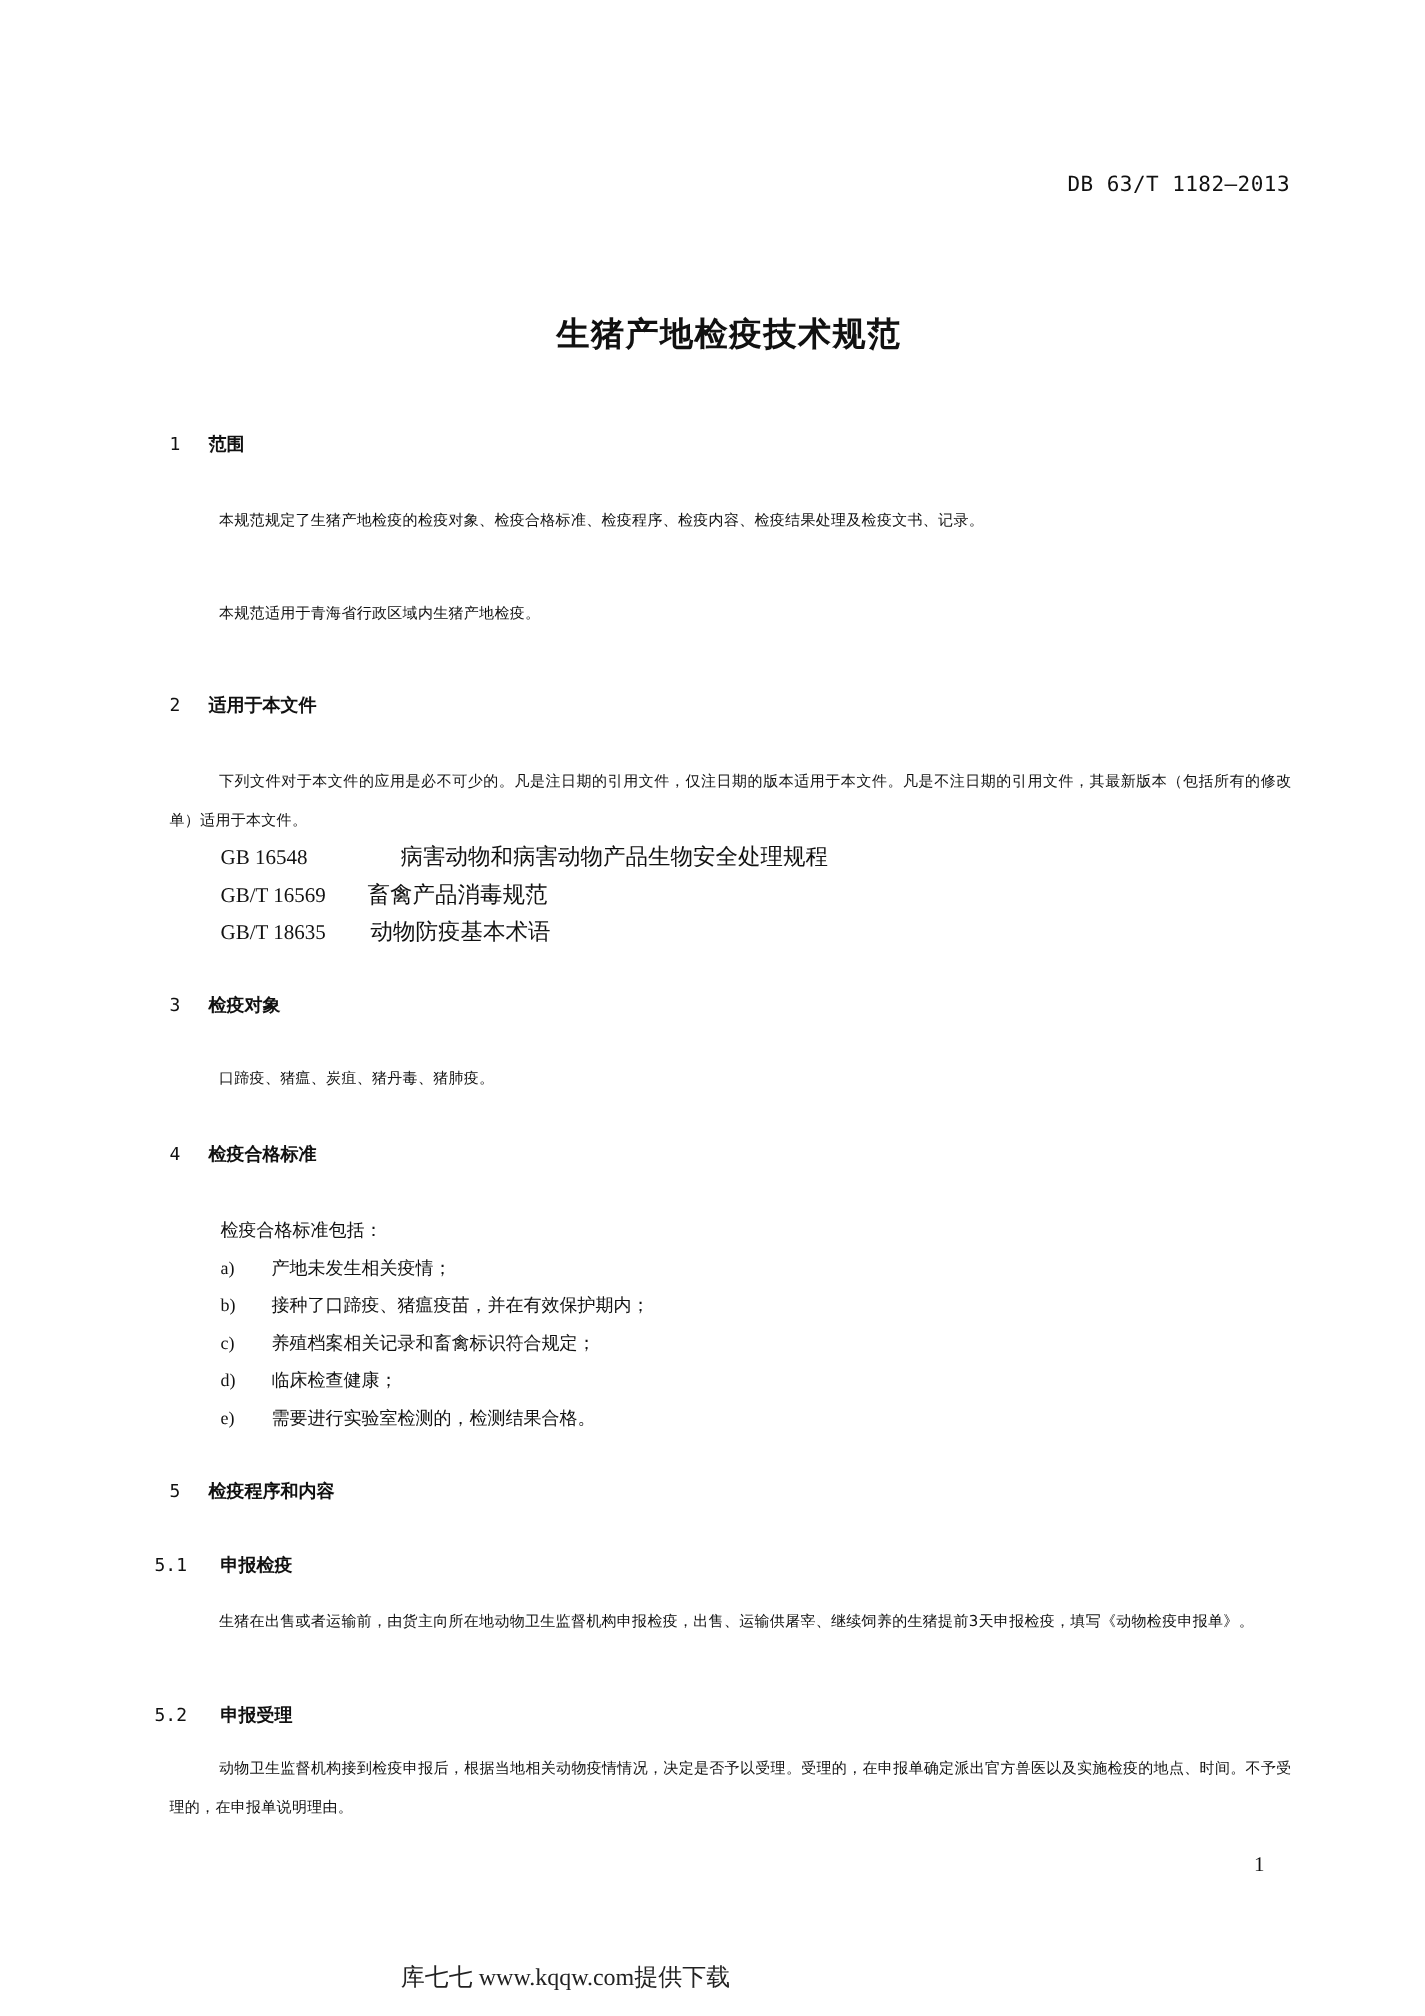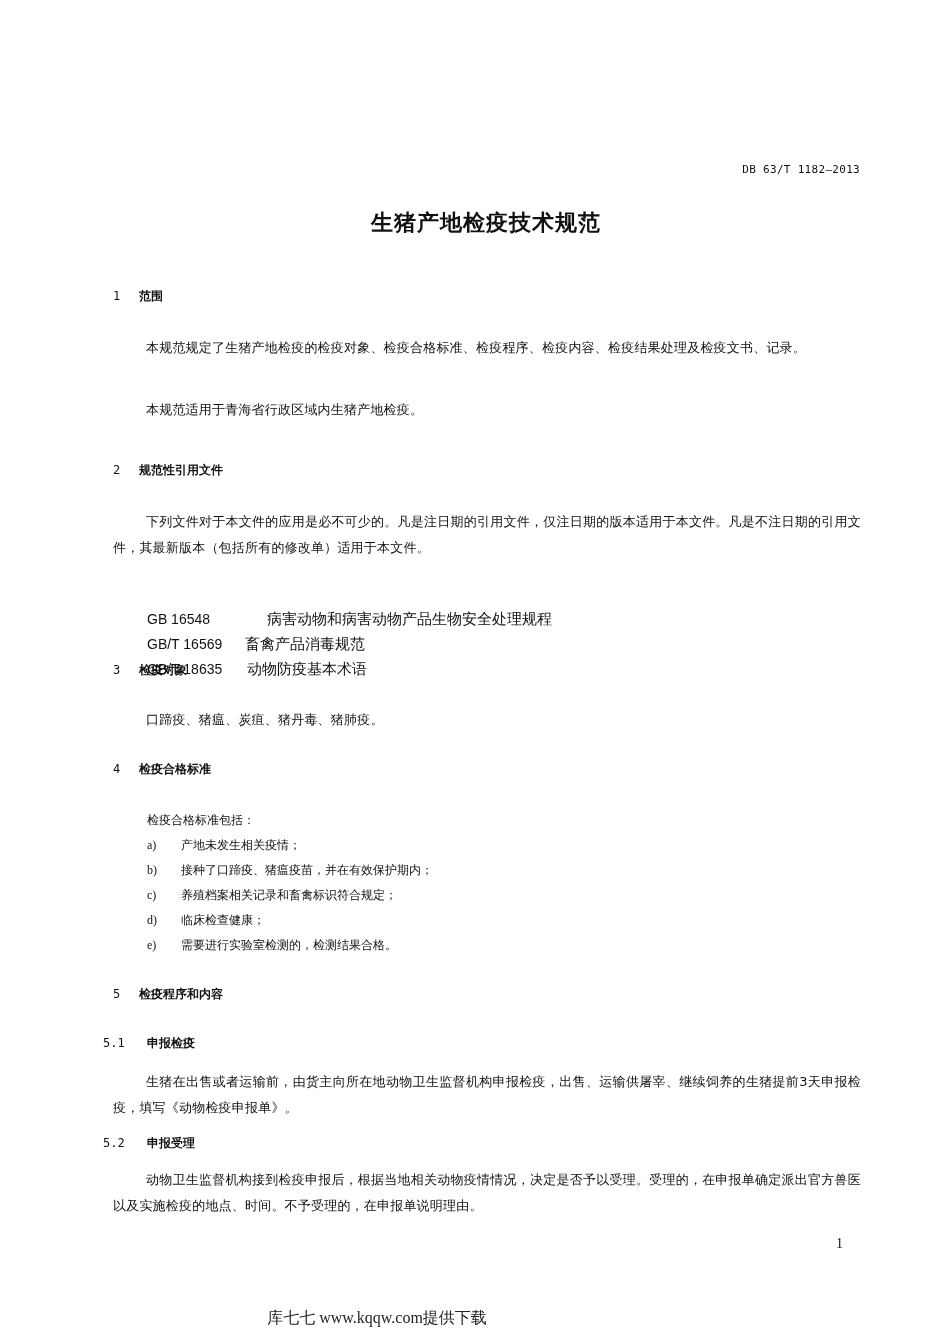--- a/index.html
+++ b/index.html
@@ -1,48 +1,48 @@
 <!DOCTYPE html>
 <html><head>
 <meta charset="utf-8">
 <style>
   html, body { margin: 0; padding: 0; background: #ffffff; }
   body { width: 950px; height: 1344px; position: relative; overflow: hidden;
          font-family: "DejaVu Sans", "Liberation Sans", sans-serif; color: #111; }
   .abs { position: absolute; }
-  .std-code { left: 0; width: 860px; top: 115px; text-align: right; font-size: 11px;
-              font-family: "DejaVu Sans Mono", "Liberation Mono", monospace; letter-spacing: 0.3px; margin-top: 48px; }
+  .std-code { left: 0; width: 860px; top: 115px; text-align: right; font-size: 14px;
+              font-family: "DejaVu Sans Mono", "Liberation Mono", monospace; letter-spacing: 0.3px; }
   .title { left: 0; width: 972px; top: 208px; text-align: center; font-size: 22px; font-weight: bold; letter-spacing: 1px; }
   .h1 { left: 113px; font-size: 12px; font-weight: bold; }
   .h1 .num { display: inline-block; width: 26px; font-weight: normal; font-family: "DejaVu Sans Mono", monospace; }
   .h2 { left: 103px; font-size: 12px; font-weight: bold; }
   .h2 .num { display: inline-block; width: 44px; font-weight: normal; font-family: "DejaVu Sans Mono", monospace; }
-  .para { left: 113px; width: 748px; font-size: 13px; line-height: 26px; text-indent: 33px; text-align: justify; letter-spacing: 0.2px; }
+  .para { left: 113px; width: 748px; font-size: 10px; line-height: 26px; text-indent: 33px; text-align: justify; letter-spacing: 0.2px; }
   .line { left: 147px; font-size: 15px; line-height: 24px; }
-  .line .code { display: inline-block; font-family: Liberation Sans, sans-serif; font-size: 14px; margin-top: 48px; }
+  .line .code { display: inline-block; font-family: Liberation Serif, serif; font-size: 14px; }
   .li { left: 147px; font-size: 12px; line-height: 24px; }
   .li .mark { display: inline-block; width: 34px; font-family: "Liberation Serif", serif; }
   .page-num { left: 836px; top: 1236px; font-size: 14px; font-family: "Liberation Serif", serif; }
   .footer { left: 0; width: 754px; top: 1308px; text-align: center; font-size: 16px; font-family: "Liberation Serif", serif; color: #222; }
 </style>
 </head>
 <body>
 
 <div class="abs std-code">DB 63/T 1182—2013</div>
 
 <div class="abs title">生猪产地检疫技术规范</div>
 
 <div class="abs h1" style="top:288px">
   <span class="num">1</span><span>范围</span>
 </div>
 <div class="abs para" style="top:335px">本规范规定了生猪产地检疫的检疫对象、检疫合格标准、检疫程序、检疫内容、检疫结果处理及检疫文书、记录。</div>
 <div class="abs para" style="top:397px">本规范适用于青海省行政区域内生猪产地检疫。</div>
 
 <div class="abs h1" style="top:462px">
-  <span class="num">2</span><span>规范性引用文件</span>
+  <span class="num">2</span><span>适用于本文件</span>
 </div>
 <div class="abs para" style="top:509px">下列文件对于本文件的应用是必不可少的。凡是注日期的引用文件，仅注日期的版本适用于本文件。凡是不注日期的引用文件，其最新版本（包括所有的修改单）适用于本文件。</div>
 <div class="abs line" style="top:559px">
   <span class="code" style="width:120px">GB 16548</span><span>病害动物和病害动物产品生物安全处理规程</span>
 </div>
 <div class="abs line" style="top:584px">
   <span class="code" style="width:98px">GB/T 16569</span><span>畜禽产品消毒规范</span>
 </div>
 <div class="abs line" style="top:609px">
   <span class="code" style="width:100px">GB/T 18635</span><span>动物防疫基本术语</span>

